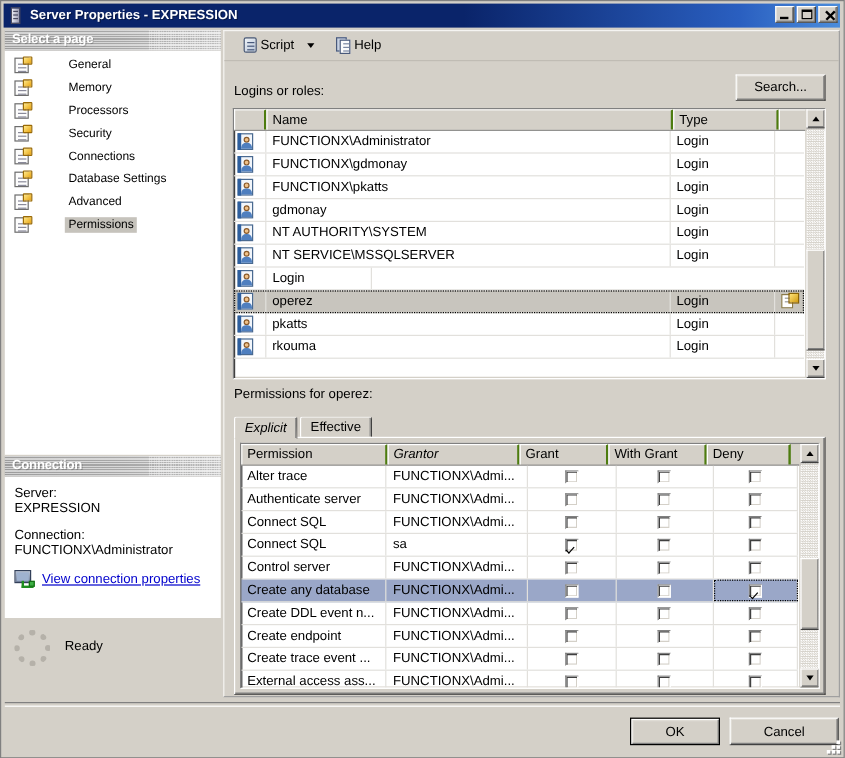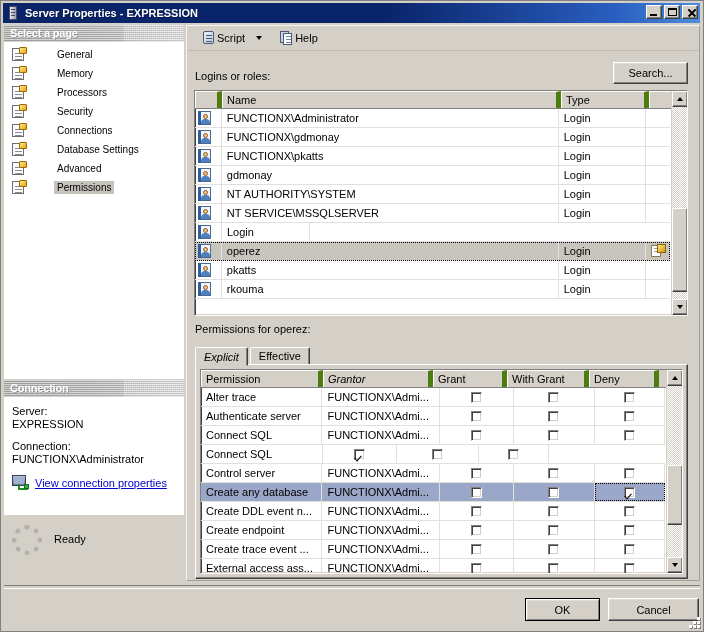--- a/index.html
+++ b/index.html
@@ -250,21 +250,21 @@
     border-color: #808080 #ffffff #ffffff #808080;
     box-shadow: inset 1px 1px 0 #404040, inset -1px -1px 0 #d4d0c8;
     box-sizing: border-box; position: relative; overflow: hidden;
   }
   .grid-header {
     display: flex; height: 18px; background: #d4d0c8;
     border-bottom: 1px solid #808080; box-sizing: border-box;
   }
   .hcell {
     background: #d4d0c8;
-    border-right: 5px solid #4d7c0f;
+    border-right: 2px solid #4d7c0f;
     border-top: 1px solid #ffffff; border-left: 1px solid #ffffff;
     box-shadow: inset -1px 0 0 #d4d0c8;
     font-size: 11px; line-height: 16px; padding-left: 4px;
     box-sizing: border-box; overflow: hidden; white-space: nowrap;
   }
   .grow {
     display: flex; height: 19px; box-sizing: border-box;
     border-bottom: 1px solid #e2e0dc; align-items: center;
   }
   .gcell {
@@ -721,20 +721,21 @@
               </div>
               <div class="gcell ctr" style="width: 82px;">
                 <span class="cb"></span>
               </div>
               <div class="gcell ctr" style="width: 70px;">
                 <span class="cb"></span>
               </div>
             </div>
             <div class="grow">
               <div class="gcell" style="width: 122px;">Connect SQL</div>
+              <div class="gcell" style="width: 118px;">sa</div>
               <div class="gcell ctr" style="width: 74px;">
                 <span class="cb checked"></span>
               </div>
               <div class="gcell ctr" style="width: 82px;">
                 <span class="cb"></span>
               </div>
               <div class="gcell ctr" style="width: 70px;">
                 <span class="cb"></span>
               </div>
             </div>

